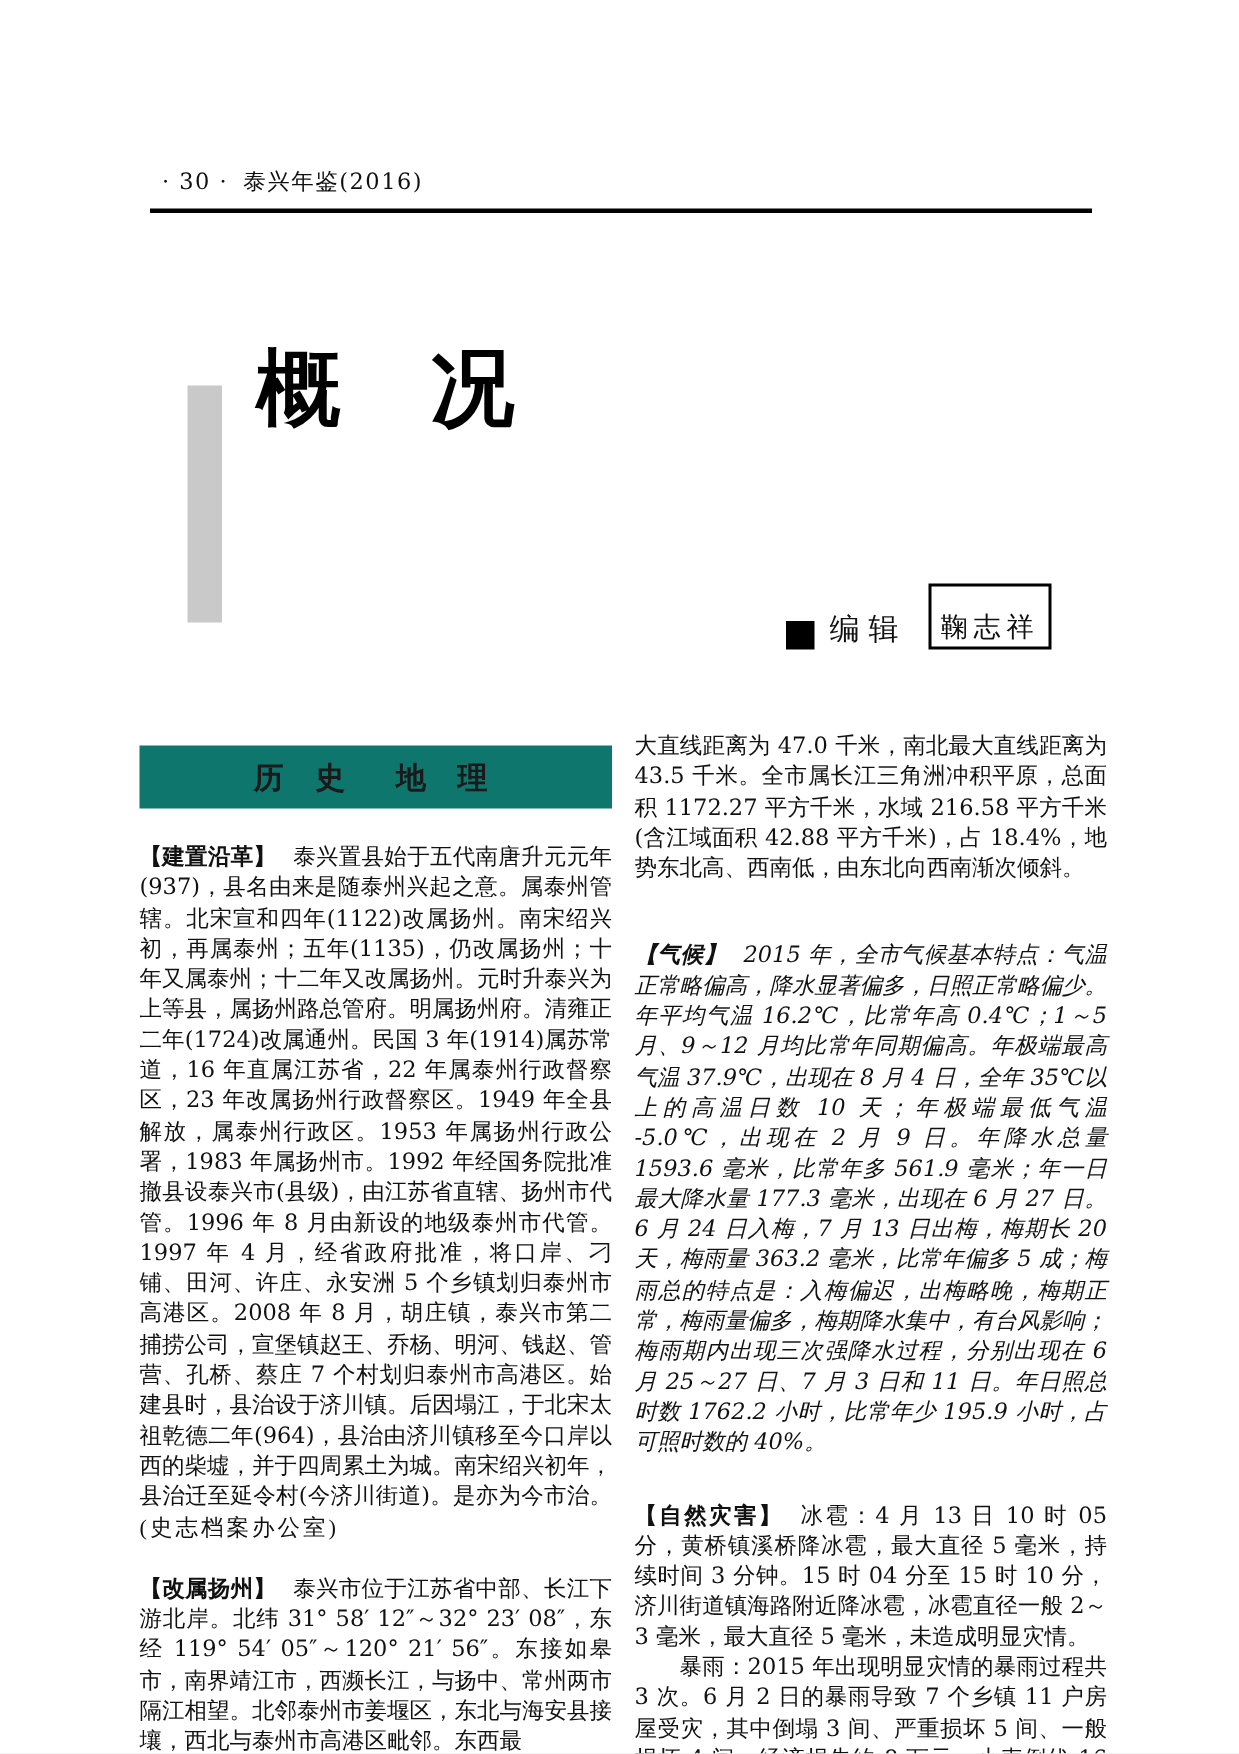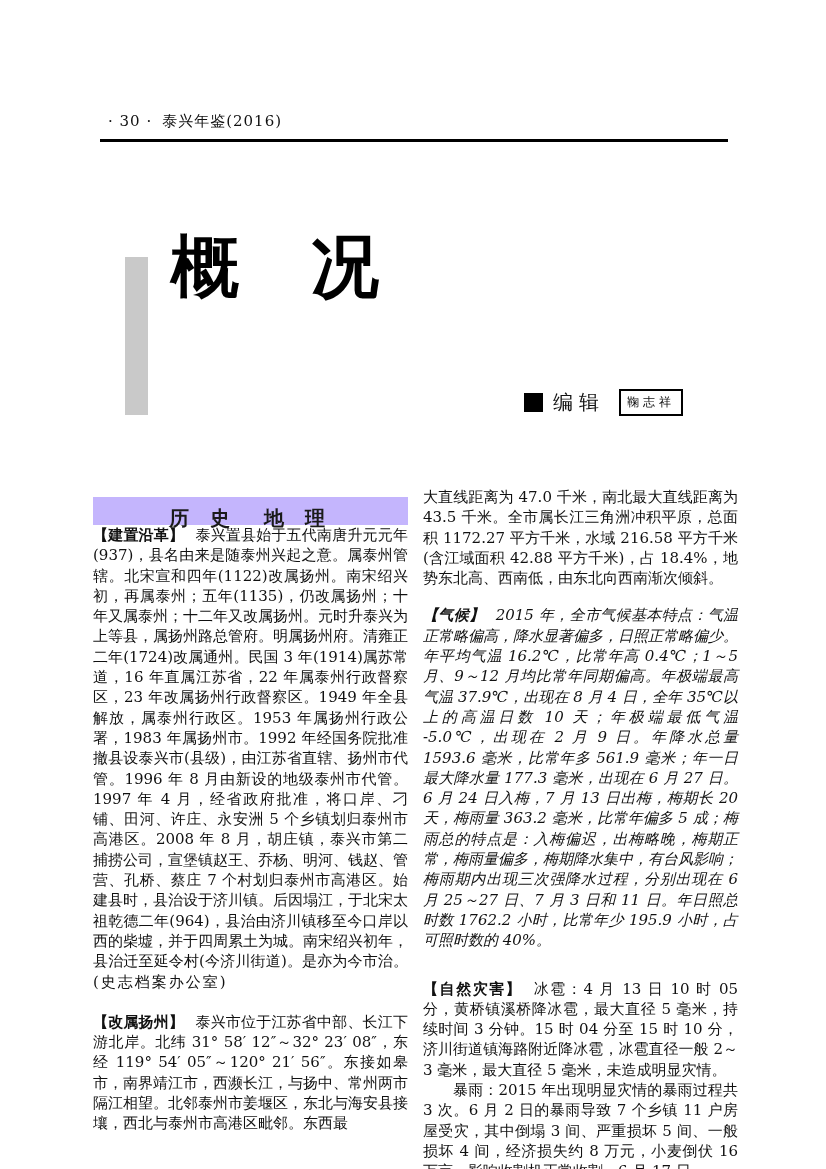--- a/index.html
+++ b/index.html
@@ -41,85 +41,86 @@
     top: 257px;
     width: 23px;
     height: 158px;
     background: #c9c9c9;
   }
   .chapter-title {
     position: absolute;
     left: 171px;
     top: 222px;
     margin: 0;
-    font-size: 68px;
+    font-size: 56px;
     font-weight: bold;
     letter-spacing: 2px;
     white-space: nowrap;
     color: #000;
   }
 
   
   .editor-line {
     position: absolute;
     left: 524px;
     top: 389px;
     display: flex;
-    align-items: center;
+    align-items: flex-end;
     white-space: nowrap;
   }
   .editor-bullet {
     display: inline-block;
     width: 19px;
     height: 19px;
     background: #000;
     margin-right: 10px;
   }
   .editor-label {
     font-size: 20px;
     letter-spacing: 6px;
     margin-right: 14px;
   }
   .editor-name {
     display: inline-block;
     border: 2px solid #000;
-    padding: 0 6px 1px 6px;
-    font-size: 12px;
+    padding: 17px 6px 1px 6px;
+    font-size: 18px;
     letter-spacing: 4px;
     line-height: 22px;
   }
 
   
   .col {
     position: absolute;
     width: 315px;
     font-size: 15px;
     line-height: 20.3px;
     text-align: justify;
     text-justify: inter-character;
   }
   .col-left  { left: 93px;  top: 497px; }
   .col-right { left: 423px; top: 487px; }
 
   .section-head {
-    height: 28px;
+    height: 42px;
     line-height: 42px;
-    background: #c4b5fd;
+    background: #0f766e;
     text-align: center;
     font-size: 20px;
     font-weight: bold;
     letter-spacing: 7px;
+    margin-bottom: 22px;
     color: #1a1a1a;
   }
 
   .para { margin: 0 0 20px 0; }
   .para.tight { margin-bottom: 0; margin-top: 28px; }
   .para.indent { text-indent: 2em; }
   .tag { font-weight: bold; margin-right: 0.75em; }
-  .author-inline { letter-spacing: 2px; }
+  .author-inline { letter-spacing: 2px; font-family: Liberation Serif, serif; }
   .author-right {
     display: block;
     text-align: right;
     margin-top: -20.3px;
     letter-spacing: 2px;
   }
 </style>
 </head>
 <body>
 
@@ -145,21 +146,21 @@
     <p class="para">
       <span class="tag">【建置沿革】</span><span>泰兴置县始于五代南唐升元元年(937)，县名由来是随泰州兴起之意。属泰州管辖。北宋宣和四年(1122)改属扬州。南宋绍兴初，再属泰州；五年(1135)，仍改属扬州；十年又属泰州；十二年又改属扬州。元时升泰兴为上等县，属扬州路总管府。明属扬州府。清雍正二年(1724)改属通州。民国 3 年(1914)属苏常道，16 年直属江苏省，22 年属泰州行政督察区，23 年改属扬州行政督察区。1949 年全县解放，属泰州行政区。1953 年属扬州行政公署，1983 年属扬州市。1992 年经国务院批准撤县设泰兴市(县级)，由江苏省直辖、扬州市代管。1996 年 8 月由新设的地级泰州市代管。1997 年 4 月，经省政府批准，将口岸、刁铺、田河、许庄、永安洲 5 个乡镇划归泰州市高港区。2008 年 8 月，胡庄镇，泰兴市第二捕捞公司，宣堡镇赵王、乔杨、明河、钱赵、管营、孔桥、蔡庄 7 个村划归泰州市高港区。始建县时，县治设于济川镇。后因塌江，于北宋太祖乾德二年(964)，县治由济川镇移至今口岸以西的柴墟，并于四周累土为城。南宋绍兴初年，县治迁至延令村(今济川街道)。是亦为今市治。</span><span class="author-inline">(史志档案办公室)</span>
     </p>
 
     <p class="para">
       <span class="tag">【改属扬州】</span><span>泰兴市位于江苏省中部、长江下游北岸。北纬 31° 58′ 12″～32° 23′ 08″，东经 119° 54′ 05″～120° 21′ 56″。东接如皋市，南界靖江市，西濒长江，与扬中、常州两市隔江相望。北邻泰州市姜堰区，东北与海安县接壤，西北与泰州市高港区毗邻。东西最</span>
     </p>
   </div>
 
   <div class="col col-right">
-    <p class="para" style="margin-bottom:17px;">
+    <p class="para" style="margin-bottom:38px;">
       <span>大直线距离为 47.0 千米，南北最大直线距离为 43.5 千米。全市属长江三角洲冲积平原，总面积 1172.27 平方千米，水域 216.58 平方千米(含江域面积 42.88 平方千米)，占 18.4%，地势东北高、西南低，由东北向西南渐次倾斜。</span>
     </p>
 
     <p class="para" style="margin-bottom:21px;font-style:italic;">
       <span class="tag">【气候】</span><span>2015 年，全市气候基本特点：气温正常略偏高，降水显著偏多，日照正常略偏少。年平均气温 16.2℃，比常年高 0.4℃；1～5 月、9～12 月均比常年同期偏高。年极端最高气温 37.9℃，出现在 8 月 4 日，全年 35℃以上的高温日数 10 天；年极端最低气温 -5.0℃，出现在 2 月 9 日。年降水总量 1593.6 毫米，比常年多 561.9 毫米；年一日最大降水量 177.3 毫米，出现在 6 月 27 日。6 月 24 日入梅，7 月 13 日出梅，梅期长 20 天，梅雨量 363.2 毫米，比常年偏多 5 成；梅雨总的特点是：入梅偏迟，出梅略晚，梅期正常，梅雨量偏多，梅期降水集中，有台风影响；梅雨期内出现三次强降水过程，分别出现在 6 月 25～27 日、7 月 3 日和 11 日。年日照总时数 1762.2 小时，比常年少 195.9 小时，占可照时数的 40%。</span>
     </p>
 
     <p class="para tight">
       <span class="tag">【自然灾害】</span><span>冰雹：4 月 13 日 10 时 05 分，黄桥镇溪桥降冰雹，最大直径 5 毫米，持续时间 3 分钟。15 时 04 分至 15 时 10 分，济川街道镇海路附近降冰雹，冰雹直径一般 2～3 毫米，最大直径 5 毫米，未造成明显灾情。</span>
     </p>

